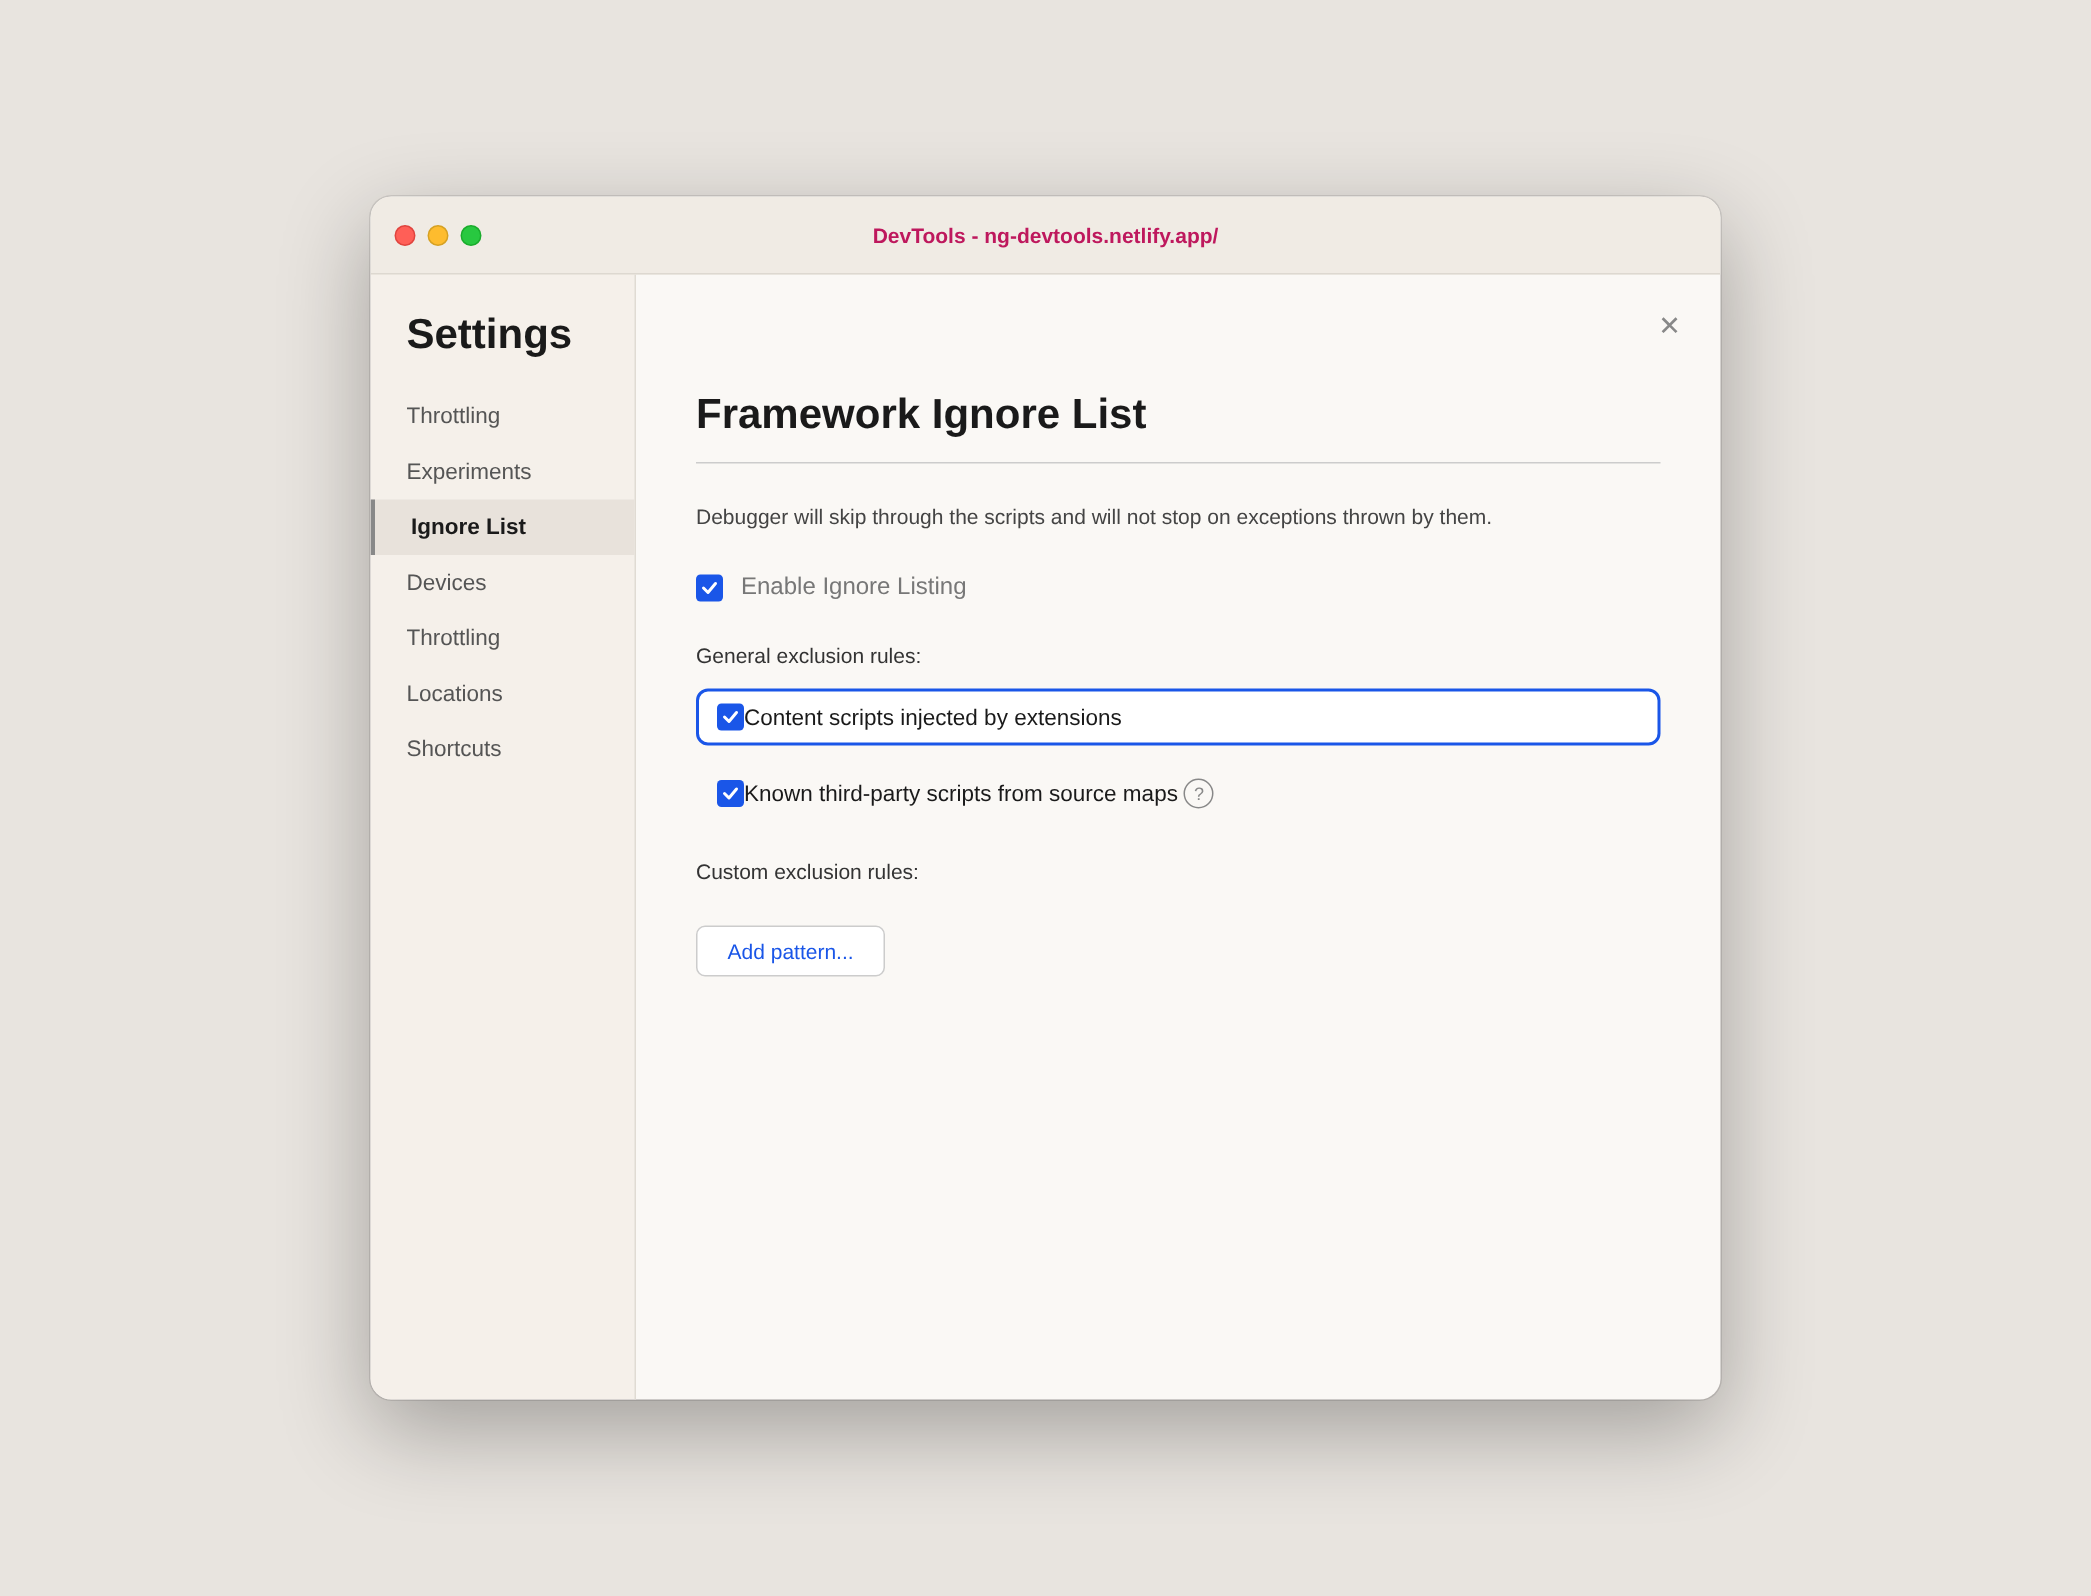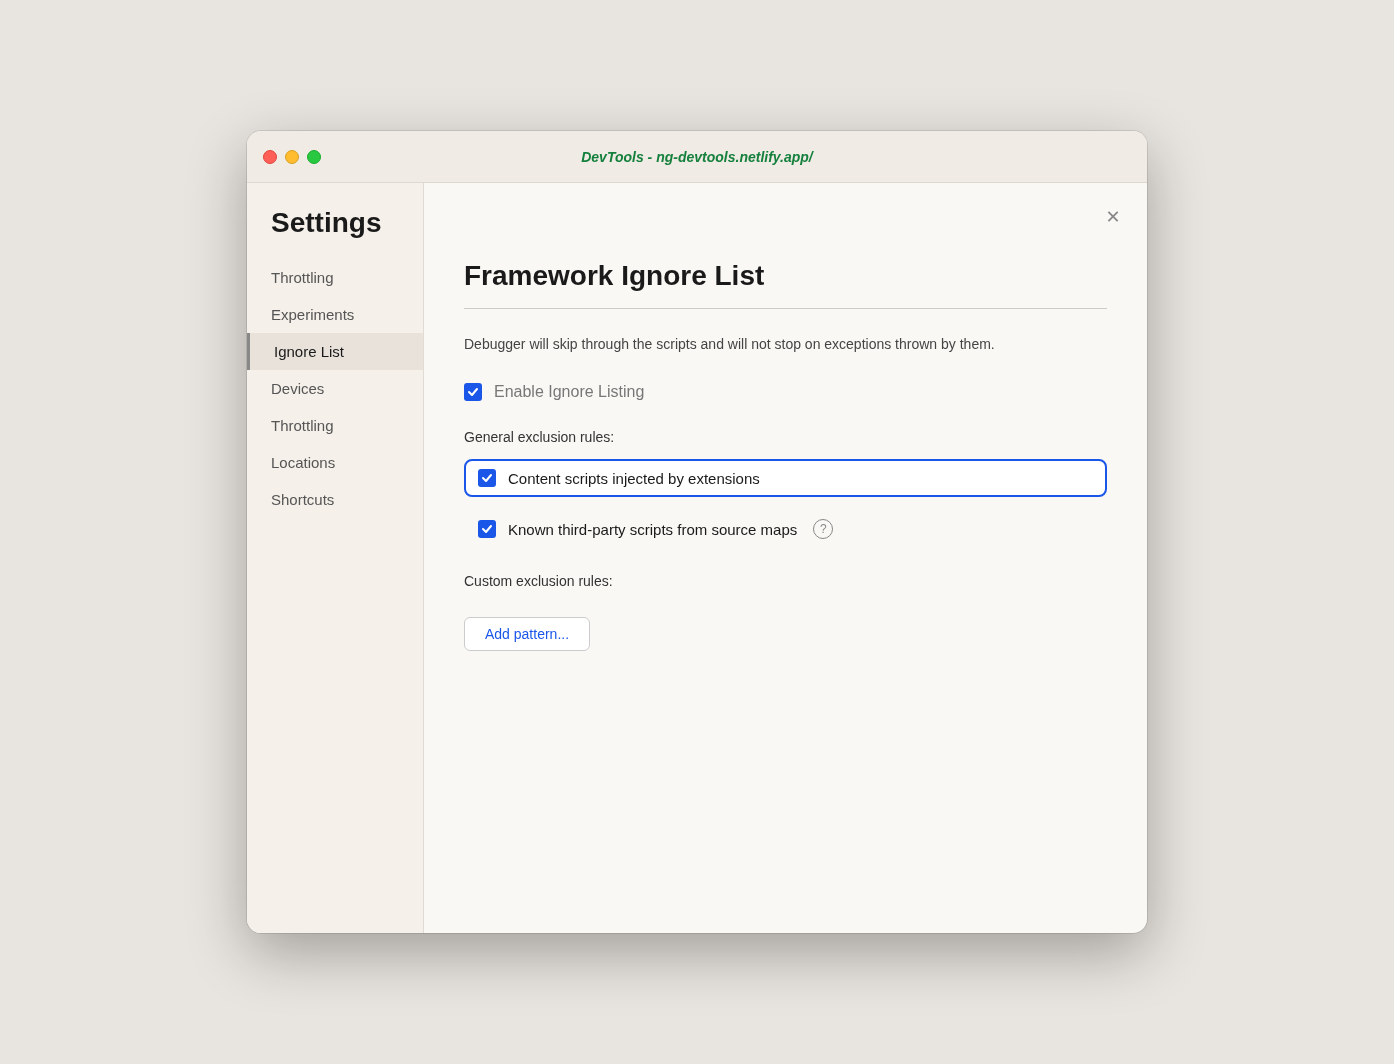--- a/index.html
+++ b/index.html
@@ -47,22 +47,21 @@
     .traffic-light.close { background: #ff5f57; border: 1px solid #e0443e; }
     .traffic-light.minimize { background: #febc2e; border: 1px solid #d6a123; }
     .traffic-light.maximize { background: #28c840; border: 1px solid #1aac2c; }
 
     .titlebar-title {
       position: absolute;
       left: 50%;
       transform: translateX(-50%);
       font-size: 14px;
       font-weight: 600;
-      color: #15803d;
-      font-style: italic;
+      color: #be185d;
     }
 
     .window-body {
       display: flex;
       height: 750px;
     }
 
     
     .sidebar {
       width: 177px;
@@ -84,21 +83,21 @@
       font-size: 15px;
       color: #555;
       cursor: pointer;
       border-radius: 0;
       transition: background 0.1s;
     }
 
     .sidebar-item.active {
       background: #e8e2db;
       color: #1a1a1a;
-      font-weight: 400;
+      font-weight: 700;
       border-left: 3px solid #888;
     }
 
     
     .main {
       flex: 1;
       padding: 32px 40px;
       overflow-y: auto;
       position: relative;
     }
@@ -154,21 +153,20 @@
     .section-label {
       font-size: 14px;
       color: #333;
       margin-bottom: 14px;
       font-weight: 400;
     }
 
     .checkbox-row {
       display: flex;
       align-items: center;
-      gap: 12px;
       margin-bottom: 12px;
       padding: 10px 14px;
       border-radius: 8px;
     }
 
     .checkbox-row.highlighted {
       border: 2.5px solid #1a56e8;
       background: #fff;
       padding: 8px 12px;
     }

